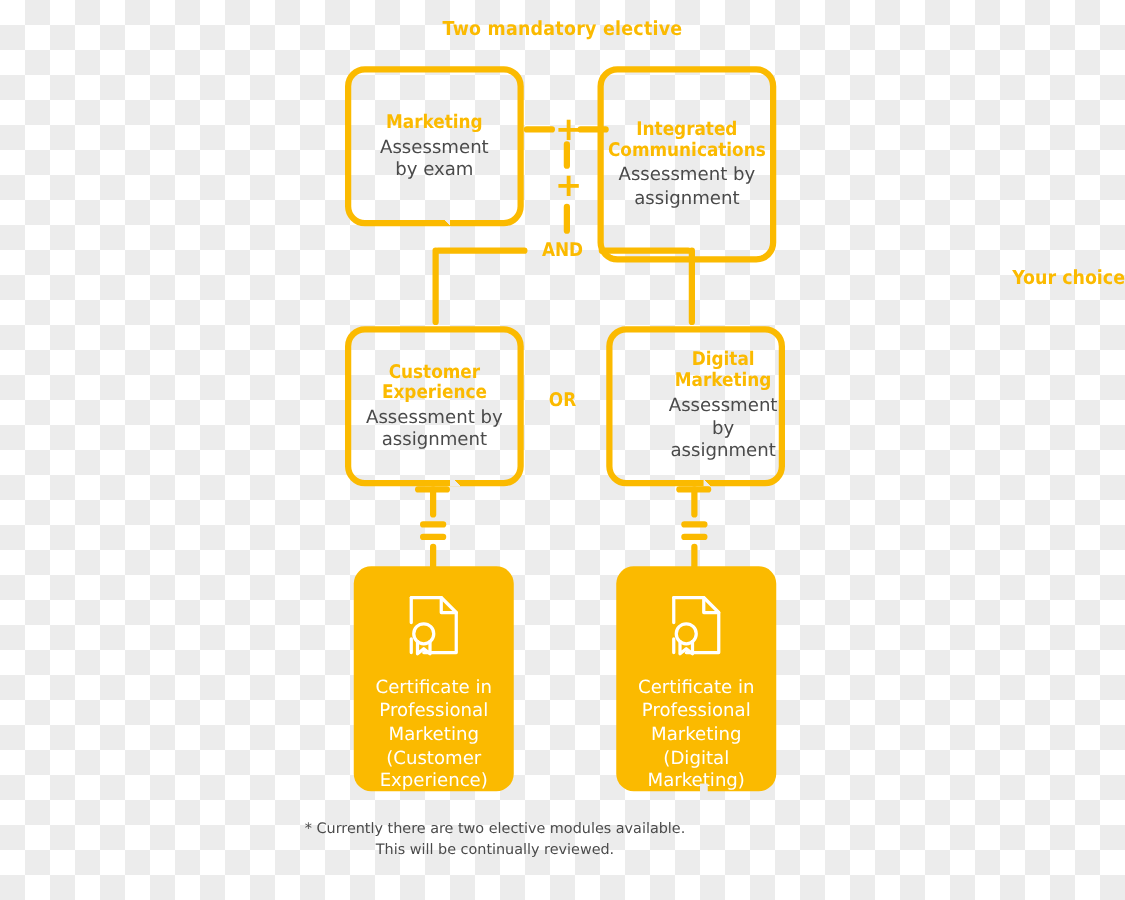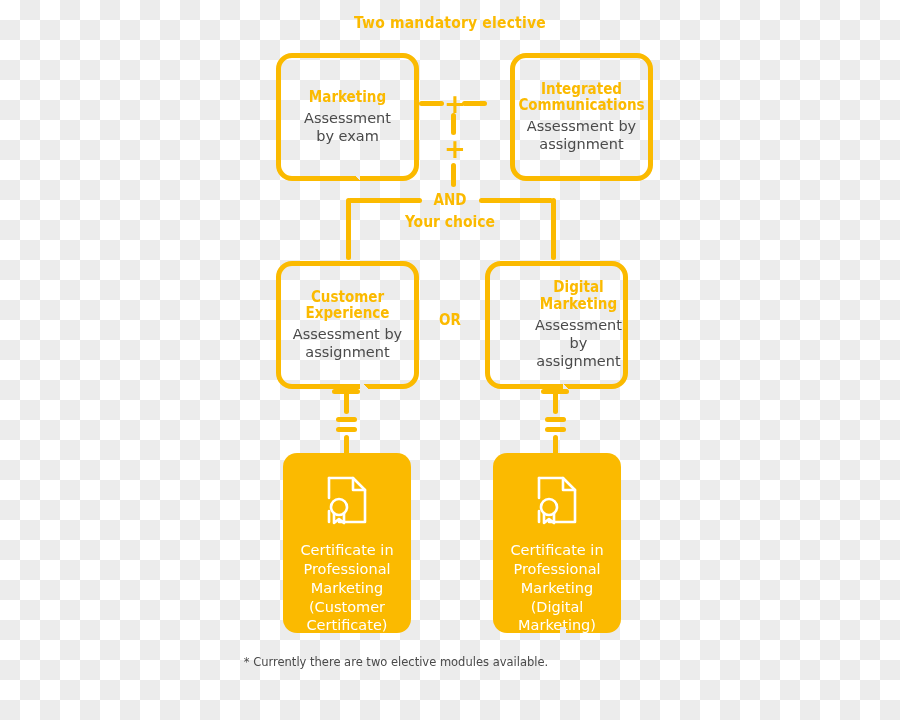--- a/index.html
+++ b/index.html
@@ -78,21 +78,21 @@
   .vbar{width:5px;border-radius:2.5px;}
   .plus{
     position:absolute;color:#FBBA00;font-weight:bold;
     font-size:26px;line-height:1;
   }
   .opword{
     position:absolute;color:#FBBA00;font-weight:bold;
     font-size:15px;font-stretch:condensed;text-align:center;
   }
   .choice{
-    position:absolute;width:900px;left:0;text-align:center;
+    position:absolute;width:900px;left:0;text-align:right;
     color:#FBBA00;font-weight:bold;font-size:15.5px;
     line-height:1.33;font-stretch:condensed;
   }
 
   
   .footnote{
     position:absolute;left:0;width:792px;text-align:center;
     color:#4a4a4a;font-size:11.5px;line-height:1.45;
   }
 </style>
@@ -107,21 +107,21 @@
     <div class="head">Marketing</div>
     <div class="body">Assessment</div>
     <div class="body">by exam</div>
   </div>
 
   <div class="bar" style="left:354px;top:174px;width:14px;height:8px;background:transparent;"></div>
   <div style="position:absolute;left:354px;top:175px;width:14px;height:6px;
               background-image:linear-gradient(45deg,#ececec 25%,transparent 25%,transparent 75%,#ececec 75%),linear-gradient(45deg,#ececec 25%,transparent 25%,transparent 75%,#ececec 75%);
               background-size:40px 40px;background-attachment:fixed;"></div>
 
-  <div class="modbox" style="left:510px;top:53px;width:143px;height:128px;">
+  <div class="modbox" style="left:478px;top:53px;width:143px;height:157px;">
     <div class="head">Integrated</div>
     <div class="head" style="margin-top:-3px;">Communications</div>
     <div class="body">Assessment by</div>
     <div class="body">assignment</div>
   </div>
   <div style="position:absolute;left:563px;top:175px;width:14px;height:6px;
               background-image:linear-gradient(45deg,#ececec 25%,transparent 25%,transparent 75%,#ececec 75%),linear-gradient(45deg,#ececec 25%,transparent 25%,transparent 75%,#ececec 75%);
               background-size:40px 40px;background-attachment:fixed;"></div>
 
   <div class="bar hbar" style="left:419px;top:101px;width:25px;"></div>
@@ -184,21 +184,21 @@
         <path d="M28 3 v12 h12" fill="none" stroke="#ffffff" stroke-width="2.6" stroke-linecap="round" stroke-linejoin="round"></path>
         <path d="M4 3 v20 M4 36 v11" fill="none" stroke="#ffffff" stroke-width="2.6" stroke-linecap="round" stroke-linejoin="round"></path>
         <circle cx="14" cy="32" r="8" fill="none" stroke="#ffffff" stroke-width="2.6"></circle>
         <path d="M9 38 v10 l5 -4 l5 4 v-10" fill="none" stroke="#ffffff" stroke-width="2.6" stroke-linecap="round" stroke-linejoin="round"></path>
       </svg>
     </span>
     <div class="cert-label">Certificate in</div>
     <div class="cert-label">Professional</div>
     <div class="cert-label">Marketing</div>
     <div class="cert-label">(Customer</div>
-    <div class="cert-label">Certificate)</div>
+    <div class="cert-label">Experience)</div>
   </div>
   <div style="position:absolute;left:340px;top:627px;width:16px;height:7px;
               background-image:linear-gradient(45deg,#ececec 25%,transparent 25%,transparent 75%,#ececec 75%),linear-gradient(45deg,#ececec 25%,transparent 25%,transparent 75%,#ececec 75%);
               background-size:40px 40px;background-attachment:fixed;"></div>
 
   <div class="certbox" style="left:493px;top:453px;width:128px;height:180px;">
     <span class="cert-icon">
       <svg width="44" height="50" viewBox="0 0 44 50" aria-hidden="true">
         <path d="M4 3 h24 l12 12 v32 h-26" fill="none" stroke="#ffffff" stroke-width="2.6" stroke-linecap="round" stroke-linejoin="round"></path>
         <path d="M28 3 v12 h12" fill="none" stroke="#ffffff" stroke-width="2.6" stroke-linecap="round" stroke-linejoin="round"></path>
@@ -212,15 +212,16 @@
     <div class="cert-label">Marketing</div>
     <div class="cert-label">(Digital</div>
     <div class="cert-label">Marketing)</div>
   </div>
   <div style="position:absolute;left:550px;top:627px;width:16px;height:7px;
               background-image:linear-gradient(45deg,#ececec 25%,transparent 25%,transparent 75%,#ececec 75%),linear-gradient(45deg,#ececec 25%,transparent 25%,transparent 75%,#ececec 75%);
               background-size:40px 40px;background-attachment:fixed;"></div>
 
   <div class="footnote" style="top:654px;">
     <div>* Currently there are two elective modules available.</div>
+    <div>This will be continually reviewed.</div>
   </div>
 
 </div>
 
 </body></html>

